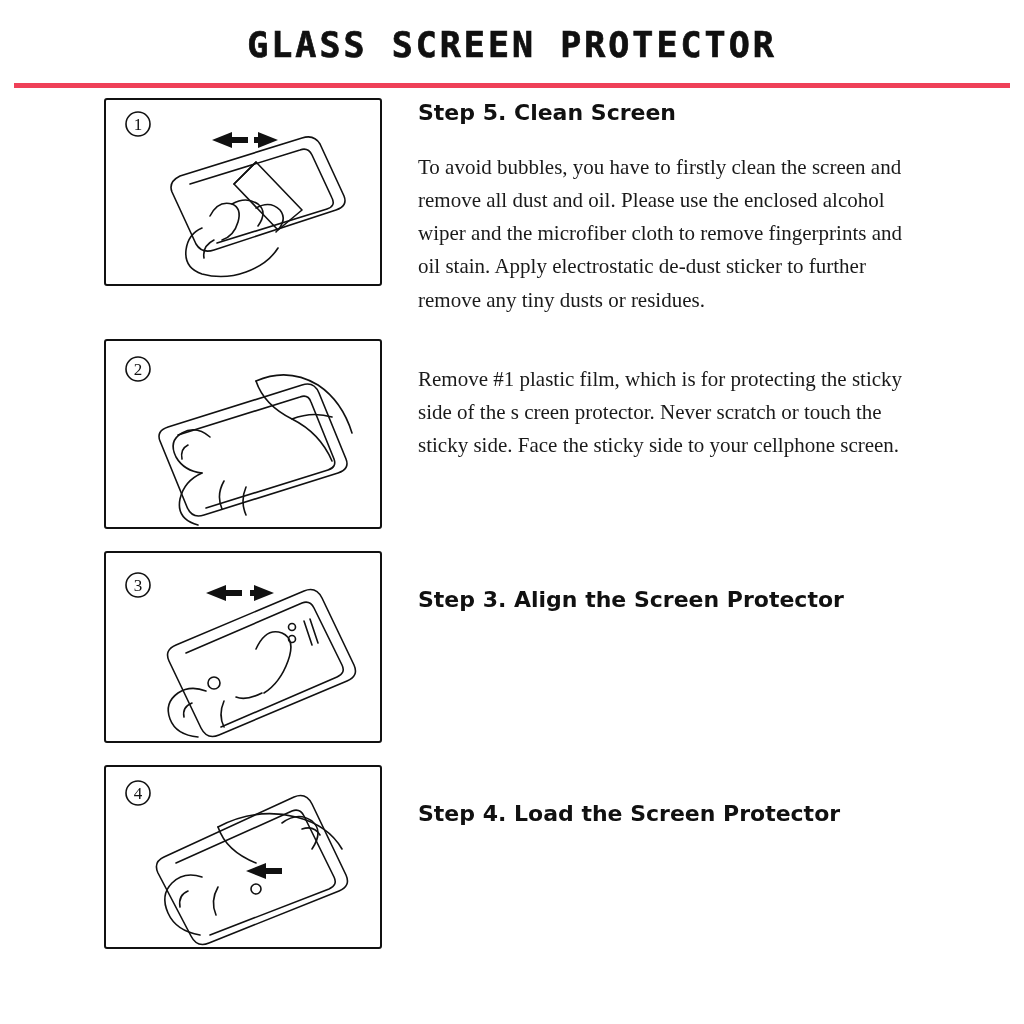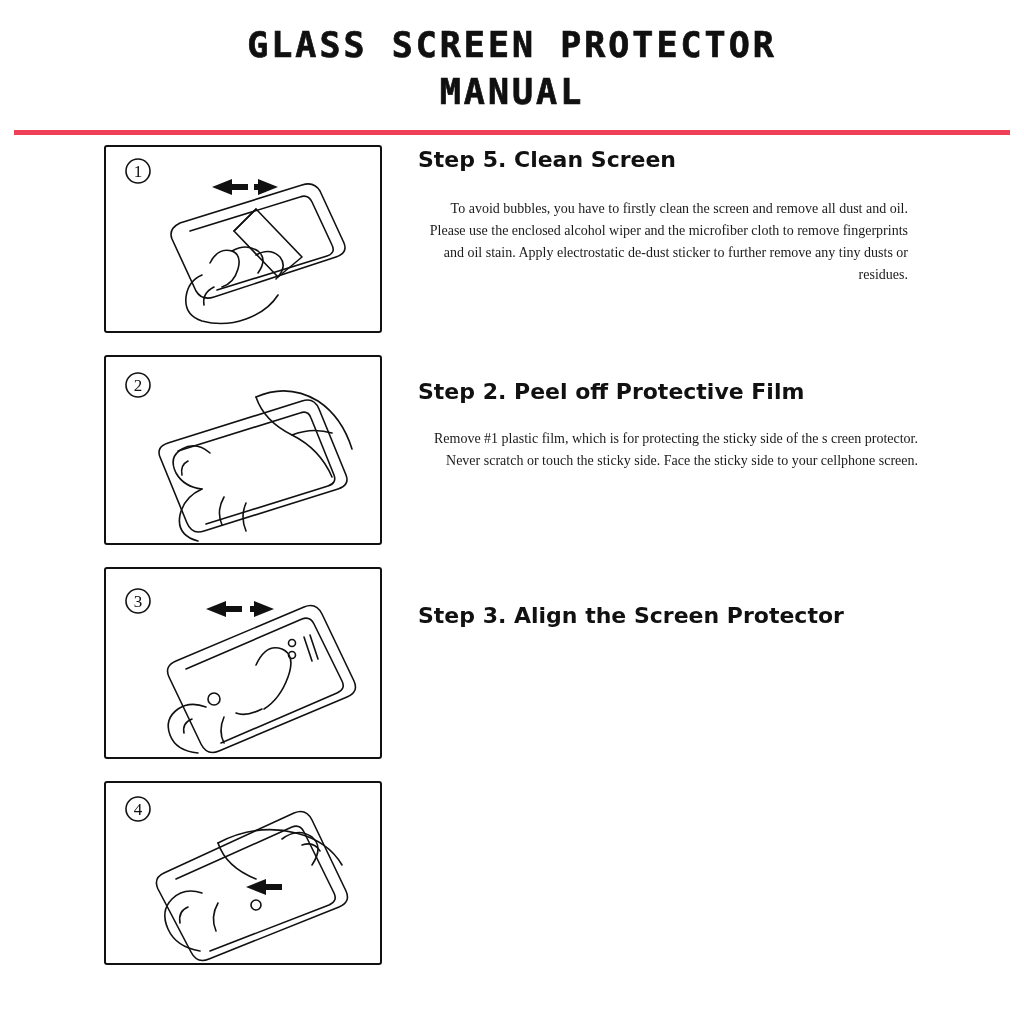--- a/index.html
+++ b/index.html
@@ -78,26 +78,25 @@
   }
   .step-heading {
     font-family: "DejaVu Sans", sans-serif;
     font-weight: bold;
     font-size: 22px;
     color: #111111;
     margin: 0 0 20px 0;
   }
   .step-body {
     font-family: "Liberation Serif", serif;
-    font-size: 14px;
+    font-size: 21px;
     line-height: 1.58;
     color: #1a1a1a;
     margin: 0;
     max-width: 490px;
-    text-align: right;
   }
   .step-1 .step-heading { margin-bottom: 26px; }
   .step-2 .text-col { padding-top: 24px; }
   .step-3 .text-col { padding-top: 36px; }
   .step-4 .text-col { padding-top: 36px; }
   .step-2 .step-heading { margin-bottom: 24px; }
   .step-3 .step-heading { margin-bottom: 28px; }
   .step-4 .step-heading { margin-bottom: 22px; }
   .step-2 .step-body { max-width: 500px; }
   .step-3 .step-body { max-width: 510px; }
@@ -109,21 +108,20 @@
     fill: #111;
   }
 </style>
 </head>
 <body>
 
 <div class="page">
 
   <div class="header">
     <div class="title-line">GLASS SCREEN PROTECTOR</div>
-    <div class="title-line">MANUAL</div>
     <div class="title-rule"></div>
   </div>
 
   <div class="steps">
 
     <div class="step step-1">
       <div class="figure">
         <svg class="fig-svg" viewBox="0 0 274 184">
           <g fill="none" stroke="#111" stroke-width="1.6" stroke-linecap="round" stroke-linejoin="round">
             <circle cx="32" cy="24" r="12"></circle>
@@ -174,21 +172,20 @@
             <path d="M104 96 Q90 84 76 92 Q62 100 70 116 Q78 130 96 132"></path>
             <path d="M82 104 Q74 108 76 118"></path>
 
             <path d="M96 132 Q78 140 74 158 Q70 178 92 184"></path>
             <path d="M118 140 Q110 154 116 168"></path>
             <path d="M140 146 Q134 160 140 174"></path>
           </g>
         </svg>
       </div>
       <div class="text-col">
-        <h2 class="step-heading">Step 2. Peel off Protective Film</h2>
         <p class="step-body">Remove #1 plastic film, which is for protecting the sticky side of the s creen protector. Never scratch or touch the sticky side. Face the sticky side to your cellphone screen.</p>
       </div>
     </div>
 
     <div class="step step-3">
       <div class="figure">
         <svg class="fig-svg" viewBox="0 0 274 188">
           <g fill="none" stroke="#111" stroke-width="1.6" stroke-linecap="round" stroke-linejoin="round">
             <circle cx="32" cy="32" r="12"></circle>
             <text x="32" y="38" class="badge-num" text-anchor="middle" stroke="none">3</text>
@@ -240,17 +237,18 @@
             <path d="M82 124 Q72 128 74 140"></path>
             <path d="M112 120 Q104 134 110 148"></path>
             <circle cx="150" cy="122" r="5"></circle>
           </g>
           <g fill="#111" stroke="none">
             <path d="M160 112 L140 104 L160 96 L160 101 L176 101 L176 107 L160 107 Z"></path>
           </g>
         </svg>
       </div>
       <div class="text-col">
+        <h2 class="step-heading">Step 4. Load the Screen Protector</h2>
       </div>
     </div>
 
   </div>
 </div>
 
 </body></html>

